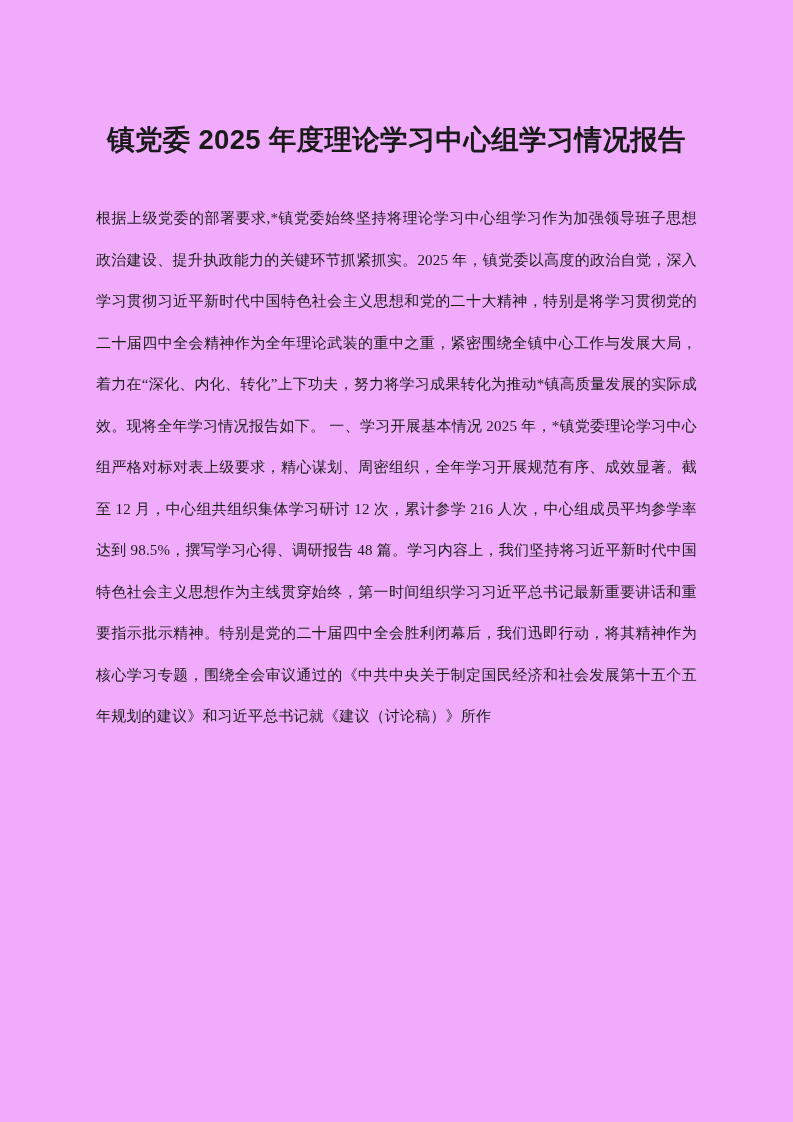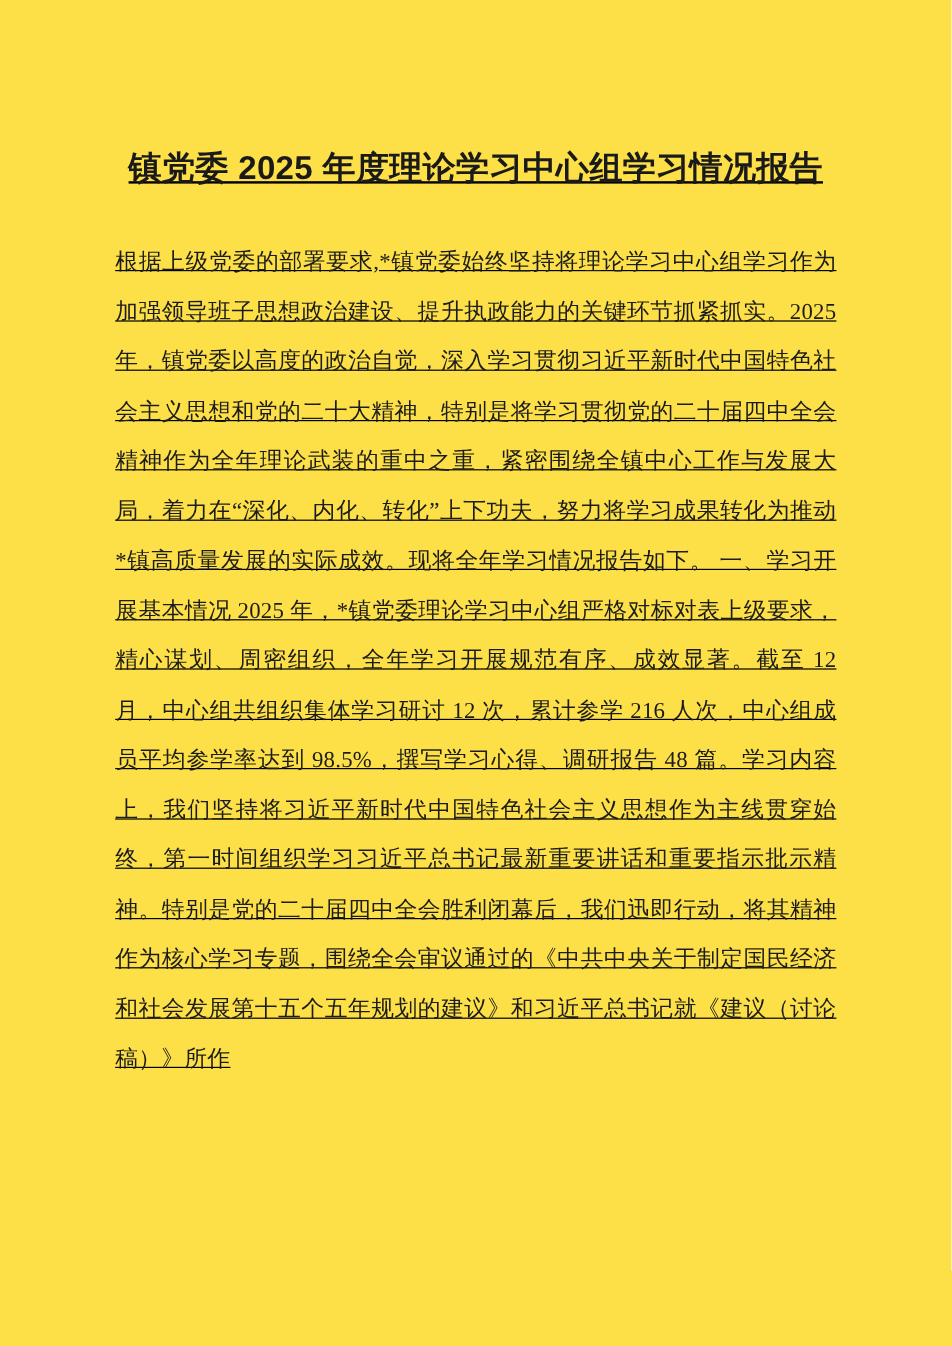--- a/index.html
+++ b/index.html
@@ -3,42 +3,41 @@
 <meta charset="utf-8">
 <style>
   html, body {
     margin: 0;
     padding: 0;
     background: #ffffff;
   }
   .page {
     width: 793px;
     height: 1122px;
-    background: #fde047;
+    background: #f0abfc;
     position: relative;
     box-sizing: border-box;
     padding: 118px 96px 0 96px;
     overflow: hidden;
     font-family: "Liberation Serif", serif;
-    text-decoration: underline;
   }
   .doc-title {
     font-family: "Liberation Sans", sans-serif;
     font-weight: bold;
     font-size: 27.5px;
     line-height: 44px;
     color: #1a1a1a;
     text-align: center;
     letter-spacing: 0.3px;
     margin: 0 0 36px 0;
     padding: 0 4px;
   }
   .doc-body {
     font-family: "Liberation Serif", serif;
-    font-size: 19px;
+    font-size: 15px;
     line-height: 41.5px;
     color: #1c1c1c;
     text-align: justify;
     text-justify: inter-ideograph;
     letter-spacing: 0.2px;
     margin: 0;
     text-indent: 0;
   }
 </style>
 </head>

